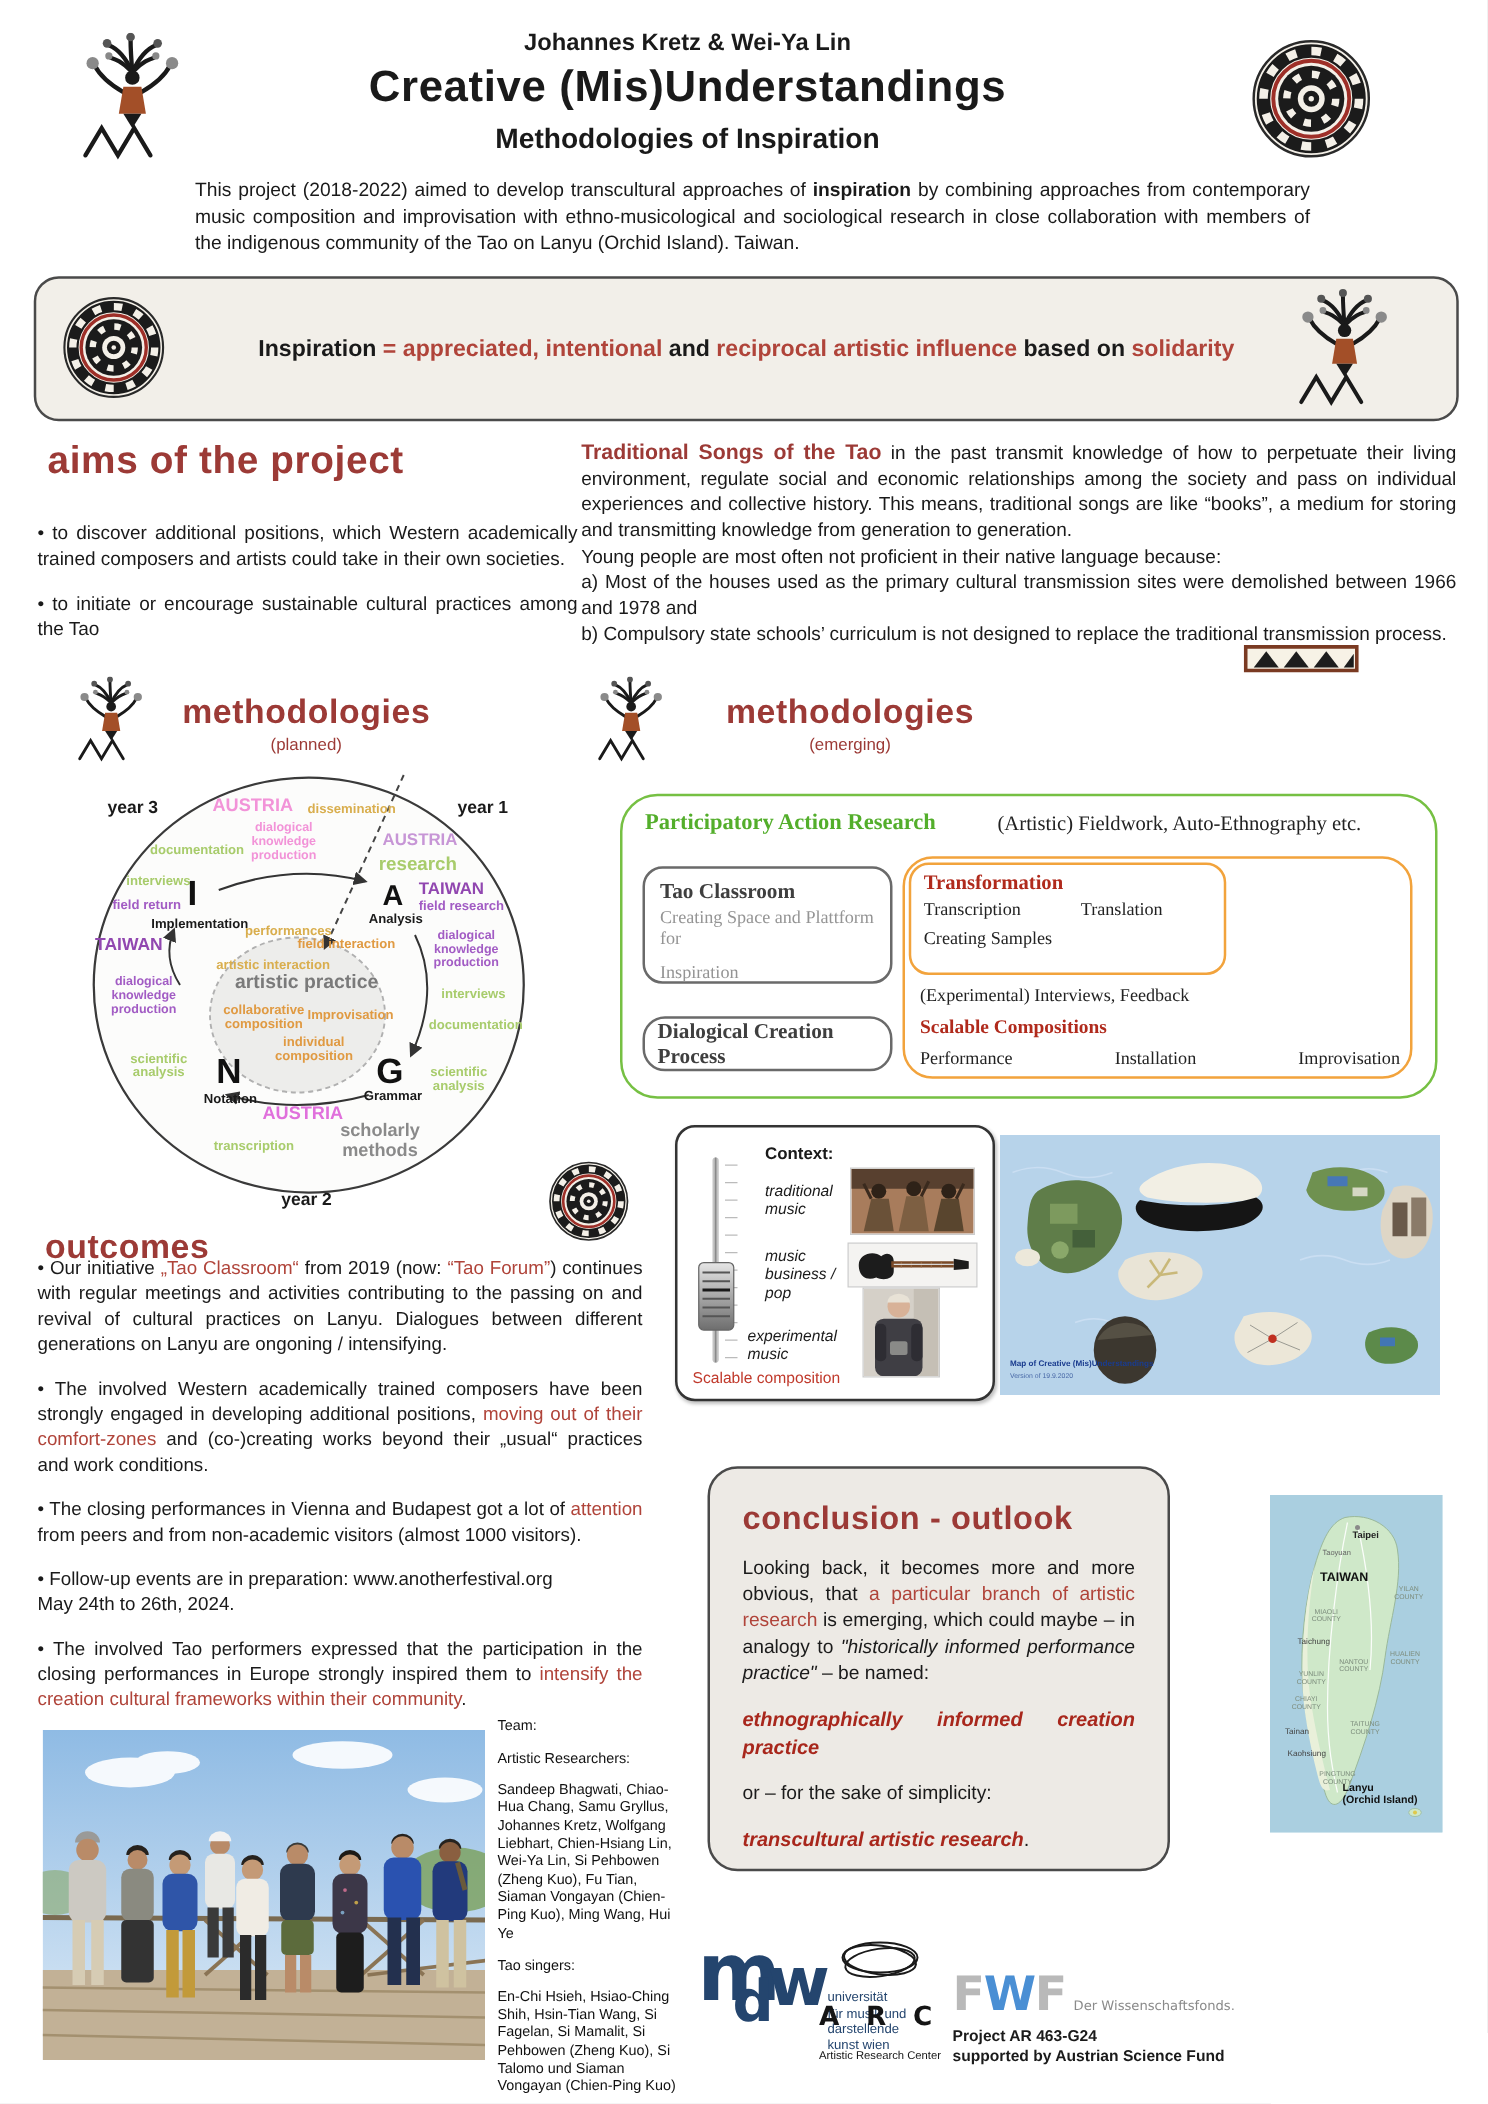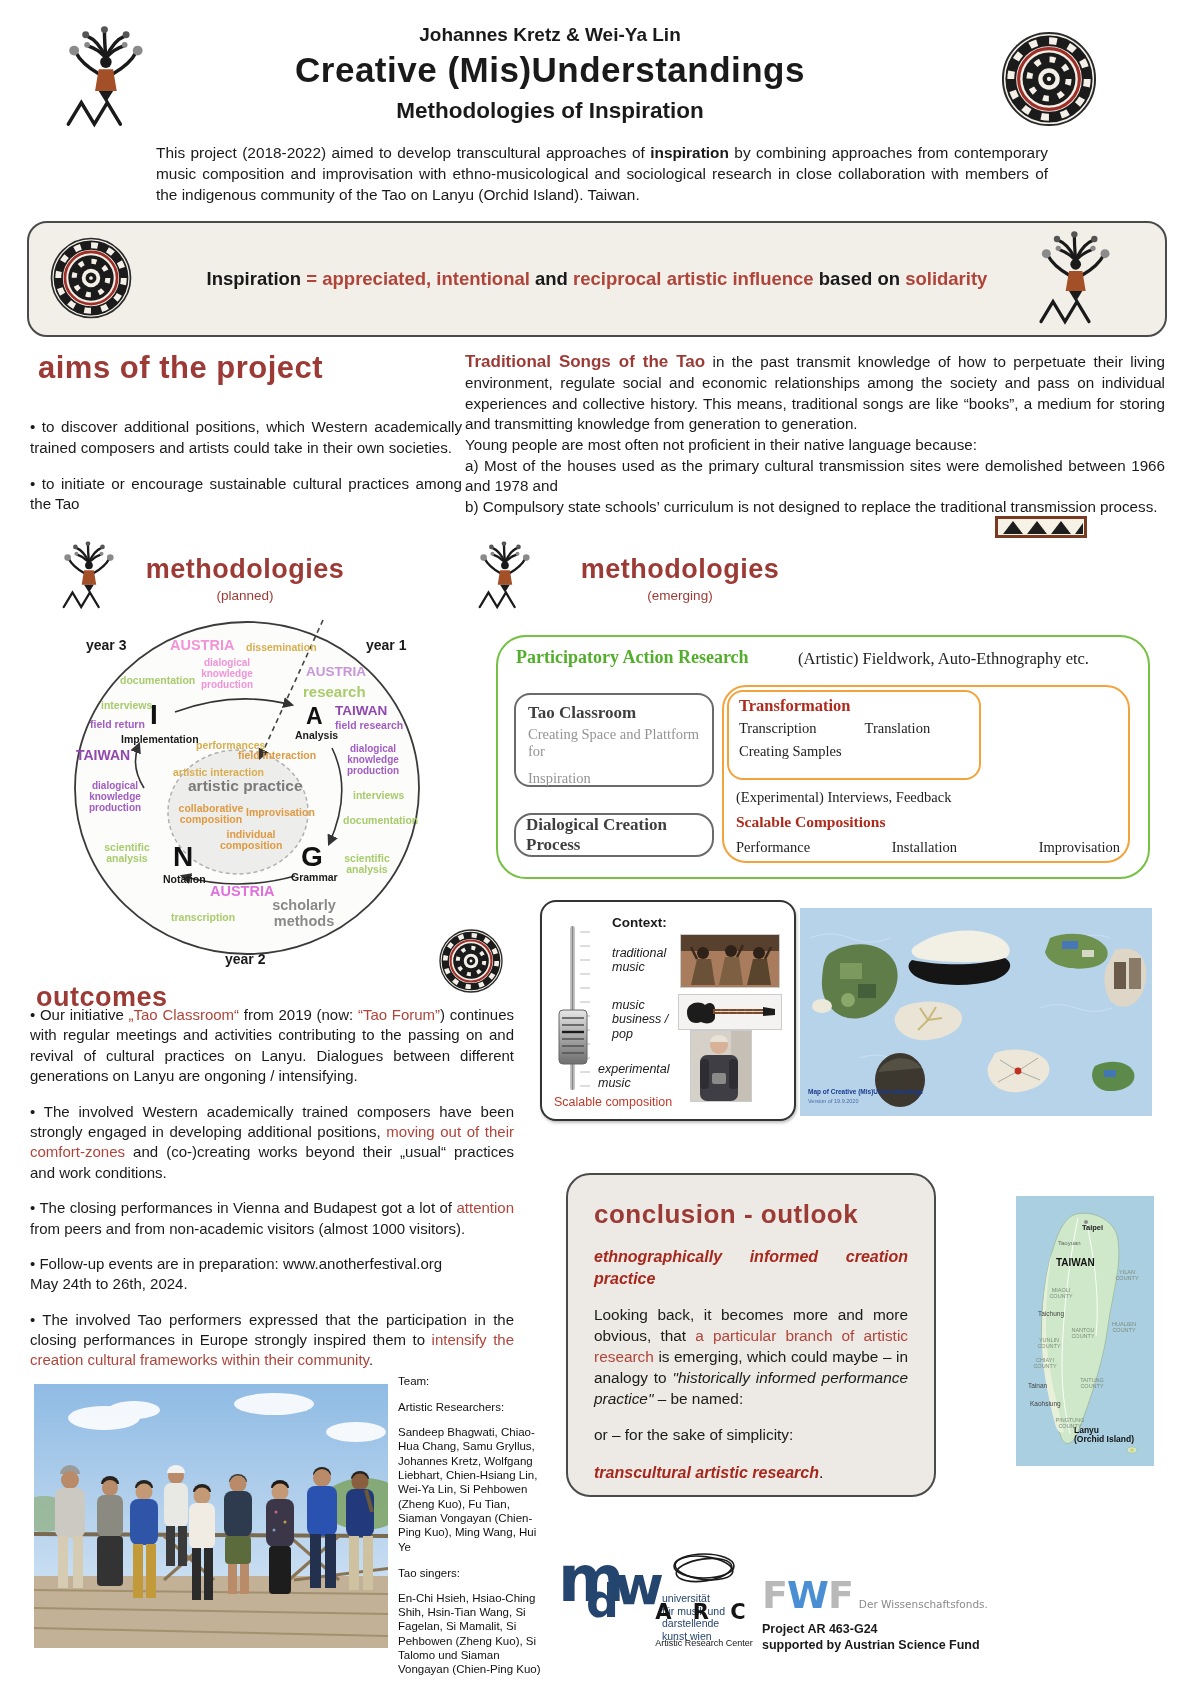--- a/index.html
+++ b/index.html
@@ -458,22 +458,22 @@
     <p class="para"><span class="seg-k">•  Our initiative </span><span class="seg-r">„Tao Classroom“</span><span class="seg-k"> from 2019 (now: </span><span class="seg-r">“Tao Forum”</span><span class="seg-k">) continues with regular meetings and activities contributing to the passing on and revival of cultural practices on Lanyu. Dialogues between different generations on Lanyu are ongoning / intensifying.</span></p>
     <p class="para"><span class="seg-k">•  The involved Western academically trained composers have been strongly engaged in developing additional positions, </span><span class="seg-r">moving out of their comfort-zones</span><span class="seg-k"> and (co-)creating works beyond their „usual“ practices and work conditions.</span></p>
     <p class="para"><span class="seg-k">•  The closing performances in Vienna and Budapest got a lot of </span><span class="seg-r">attention</span><span class="seg-k"> from peers and from non-academic visitors (almost 1000 visitors).</span></p>
     <p class="para"><span class="seg-k">• Follow-up events are in preparation: www.anotherfestival.org
 May 24th to 26th, 2024.</span></p>
     <p class="para"><span class="seg-k">• The involved Tao performers expressed that the participation in the closing performances in Europe strongly inspired them to </span><span class="seg-r">intensify the creation cultural frameworks within their community</span><span class="seg-k">.</span></p>
   </div>
 
   <div class="abs conclusion">
     <div class="h-red conc-h">conclusion - outlook</div>
+    <p class="para"><span class="seg-k">Looking back, it becomes more and more obvious, that </span><span class="seg-r">a particular branch of artistic research</span><span class="seg-k"> is emerging, which could maybe – in analogy to </span><span class="seg-i">"historically informed performance practice"</span><span class="seg-k"> – be named:</span></p>
     <p class="para big"><span class="seg-rbi">ethnographically informed creation practice</span></p>
-    <p class="para"><span class="seg-k">Looking back, it becomes more and more obvious, that </span><span class="seg-r">a particular branch of artistic research</span><span class="seg-k"> is emerging, which could maybe – in analogy to </span><span class="seg-i">"historically informed performance practice"</span><span class="seg-k"> – be named:</span></p>
     <p class="para"><span class="seg-k">or – for the sake of simplicity:</span></p>
     <p class="para big"><span class="seg-rbi">transcultural artistic research</span><span class="seg-k">.</span></p>
   </div>
 
   <div class="abs twmap">
     <svg width="138" height="270" viewBox="0 0 138 270" style="position:absolute;left:0;top:0">
       <rect width="138" height="270" fill="#aacfe0"></rect>
       <path d="M60,18 C80,14 100,26 102,44 C106,70 96,100 92,130 C88,162 76,200 62,236 C56,250 48,252 44,238 C36,214 28,180 26,150 C24,120 28,84 36,56 C42,36 48,22 60,18 Z" fill="#cfe8c9" stroke="#9ab89a" stroke-width="0.8"></path>
       <path d="M36,56 C30,90 28,130 32,160 C36,190 44,220 48,236 C42,238 40,232 38,224 C32,200 26,170 26,148 C26,116 28,84 36,56 Z" fill="#e9f0da"></path>
       <g stroke="#ffffff" stroke-width="1" fill="none" opacity="0.9">

